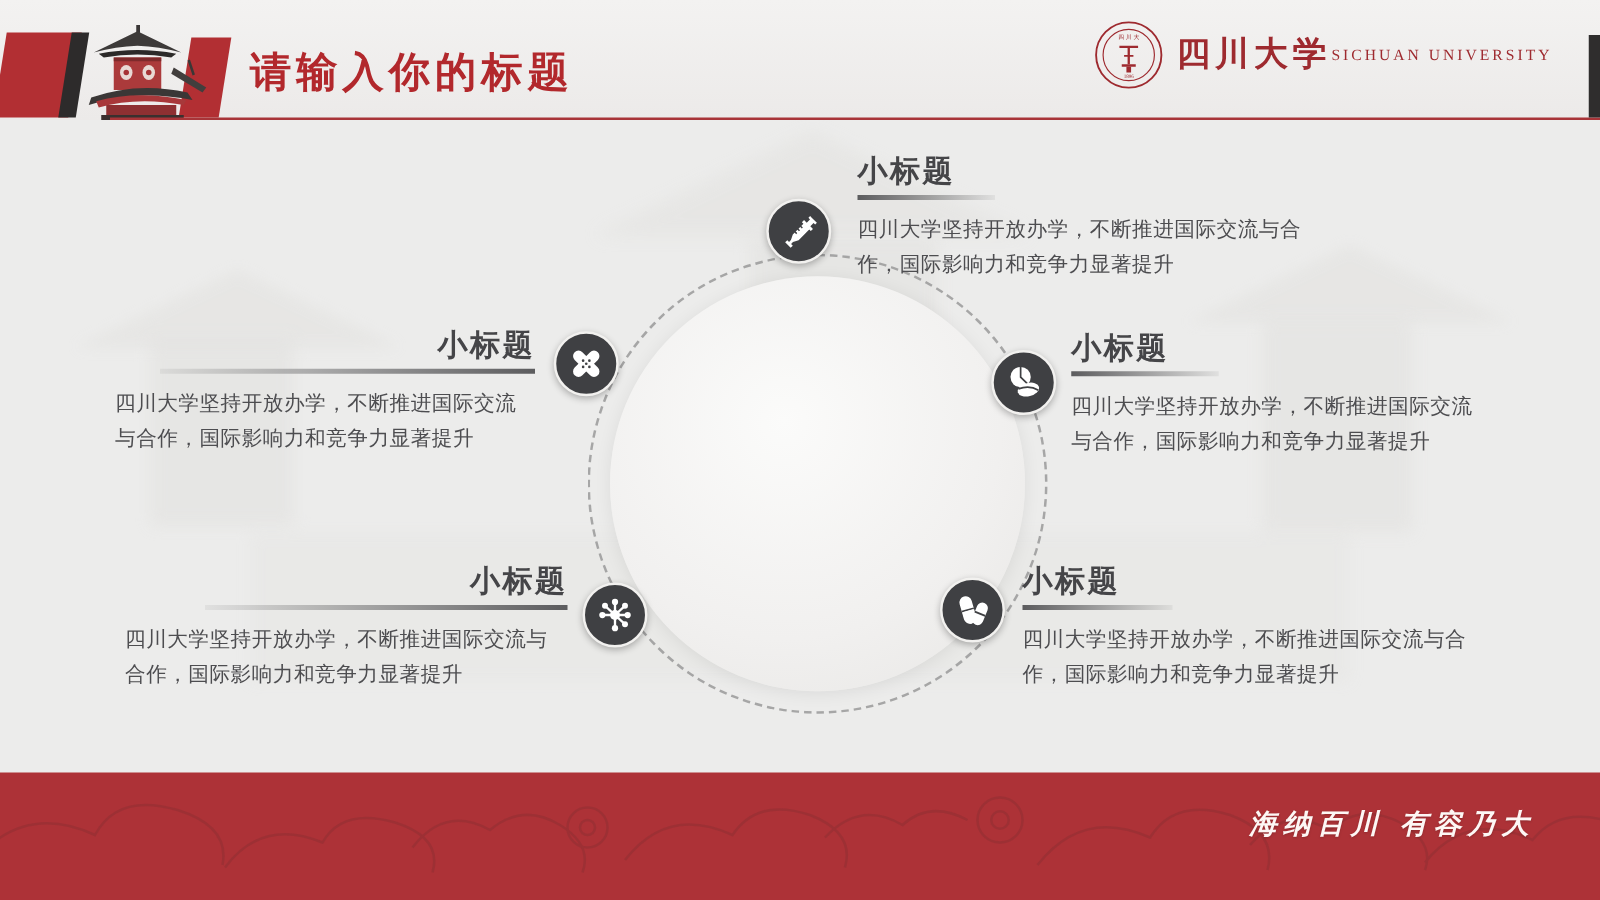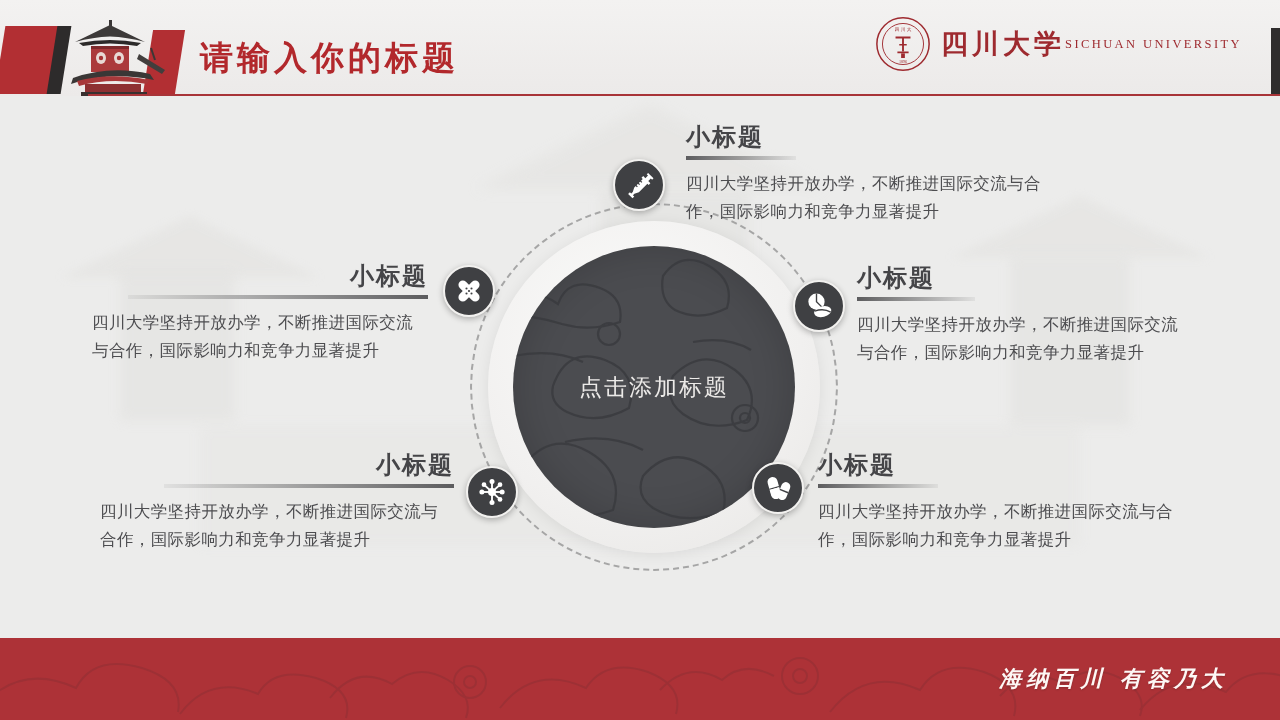--- a/index.html
+++ b/index.html
@@ -153,21 +153,21 @@
     margin-top: 10px;
     font-size: 16.5px; color: #4d4d50; line-height: 1.65;
     letter-spacing: .4px;
     font-family: "DejaVu Sans", "Liberation Sans", sans-serif;
   }
   .ta-right { text-align: right; }
   .ta-left  { text-align: left; }
 
   
   .footer {
-    position: absolute; left: 0; bottom: 0; width: 1280px; height: 82px;
+    position: absolute; left: 0; bottom: 0; width: 1280px; height: 102px;
     background: #ad3237;
     overflow: hidden;
   }
   .footer svg.clouds { position: absolute; inset: 0; }
   .footer-motto {
     position: absolute; right: 52px; top: 26px;
     color: #fdf7f5; font-size: 22px; letter-spacing: 5px;
     font-family: "DejaVu Serif", "Liberation Serif", serif;
     font-style: italic; font-weight: 700;
     text-shadow: 0 1px 2px rgba(0,0,0,.18);
@@ -233,39 +233,20 @@
         <div class="logo-cn">四川大学</div>
         <div class="logo-en">SICHUAN UNIVERSITY</div>
       </div>
     </div>
   </div>
   <div class="hdr-rule"></div>
   <div class="hdr-edge-bar"></div>
 
   <div class="dash-ring"></div>
   <div class="halo-ring"></div>
-  <div class="core">
-    <svg viewBox="0 0 282 282">
-      <g fill="none" stroke="#3a3b3f" stroke-width="2.2" opacity=".85">
-        <path d="M-10 70 q25 -34 55 -12 q10 -28 42 -16 q24 9 20 34 q-30 10 -58 2 q-32 -10 -59 -8 z"></path>
-        <path d="M150 30 q18 -26 46 -10 q26 15 18 42 q-28 14 -52 2 q-16 -10 -12 -34 z"></path>
-        <path d="M40 140 q14 -40 52 -26 q34 13 24 48 q-32 18 -62 4 q-18 -9 -14 -26 z"></path>
-        <path d="M160 130 q30 -30 62 -6 q26 20 12 50 q-36 14 -64 -6 q-20 -15 -10 -38 z"></path>
-        <path d="M10 220 q28 -36 66 -14 q36 21 24 58 q-46 16 -80 -8 q-20 -15 -10 -36 z"></path>
-        <path d="M130 230 q26 -30 58 -12 q30 17 22 48 q-40 14 -70 -4 q-18 -12 -10 -32 z"></path>
-        <circle cx="232" cy="172" r="13"></circle>
-        <circle cx="232" cy="172" r="5"></circle>
-        <circle cx="96" cy="88" r="11"></circle>
-        <path d="M0 110 q40 -8 70 6"></path>
-        <path d="M180 96 q34 -6 58 8"></path>
-        <path d="M52 196 q44 -10 78 8"></path>
-      </g>
-    </svg>
-    <div class="core-label">点击添加标题</div>
-  </div>
 
   <div class="bub" style="left:613px; top:159px;">
     <svg viewBox="0 0 24 24">
       <path d="M19.3 2.3l-1.1 1.1 1 1-2.1 2.1-1.7-1.7-1.4 1.4 1 1-6.8 6.8-1.2 3.6-1.2 1.2-1.1-1.1-1.4 1.4 3.5 3.5 1.4-1.4-1.1-1.1 1.2-1.2 3.6-1.2 6.8-6.8 1 1 1.4-1.4-1.7-1.7 2.1-2.1 1 1 1.1-1.1-3.3-3.3z"></path>
       <path d="M11.2 10.4l1.3 1.3M13 8.6l1.3 1.3M9.4 12.2l1.3 1.3" stroke="#3f4043" stroke-width="1" fill="none"></path>
     </svg>
   </div>
 
   <div class="bub" style="left:443px; top:265px;">
     <svg viewBox="0 0 24 24">

